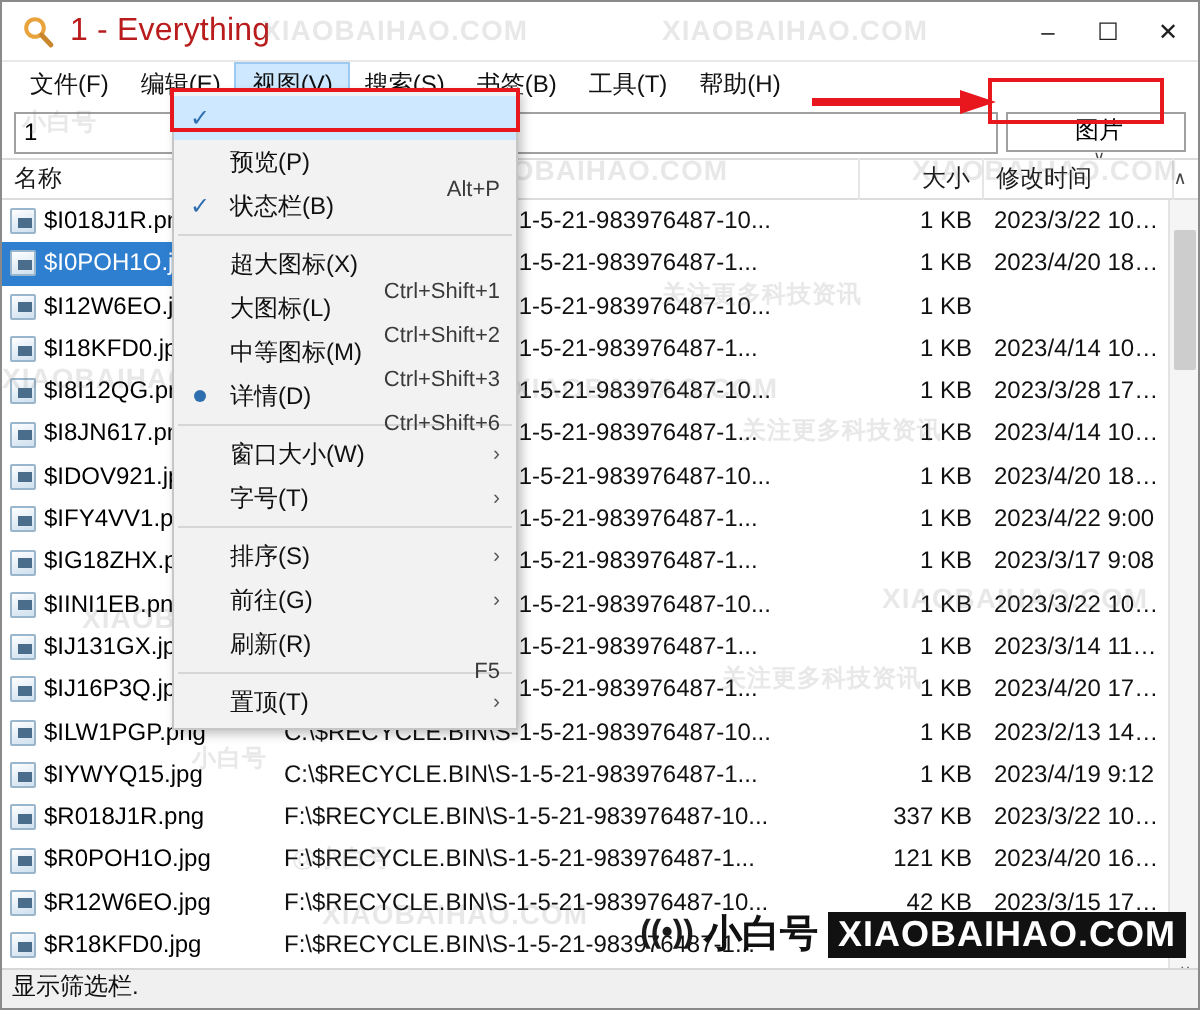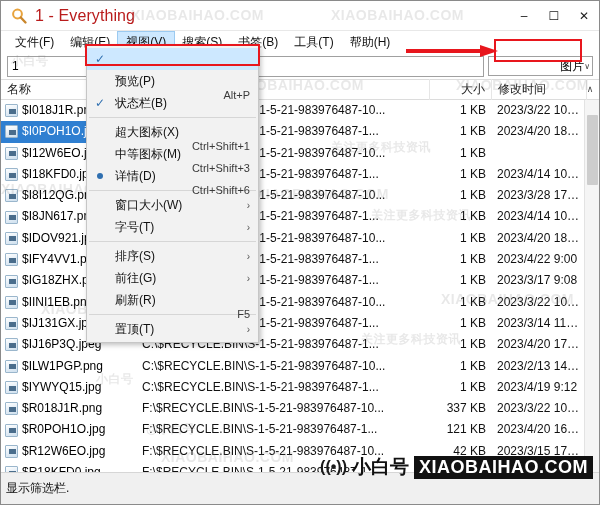--- a/index.html
+++ b/index.html
@@ -192,25 +192,25 @@
     width: 11px; height: 70px;
     background: #cdcdcd;
     border-radius: 1px;
   }
   .sb-arrow.bottom { position: absolute; bottom: 0; left: 0; }
 
   
   .statusbar {
     position: absolute;
     left: 0; bottom: 0;
-    width: 600px; height: 32px;
+    width: 600px; height: 20px;
     background: #f0f0f0;
     border-top: 1px solid #d6d6d6;
     display: flex;
-    align-items: center;
+    align-items: flex-start;
     padding-left: 5px;
     font-size: 12px;
     color: #111;
   }
 
   
   .dropdown {
     position: absolute;
     left: 85px; top: 44px;
     width: 173px;
@@ -299,27 +299,28 @@
     font-size: 19px; color: #111; font-weight: bold;
   }
   .wm-logo .en {
     font-size: 18px; color: #fff;
     background: #111;
     padding: 1px 5px;
     font-weight: bold;
     letter-spacing: .5px;
   }
   .filter-combo {
-    width: 105px; height: 20px;
+    width: 90px; height: 20px;
     border: 1px solid #a0a0a0;
     background: #fff;
     display: flex; align-items: center;
-    justify-content: flex-end;
+    justify-content: space-between;
     padding: 0 2px 0 5px;
     font-size: 12px;
+    flex-direction: column;
   }
   .combo-caret { font-size: 8px; color: #444; }
 </style>
 </head>
 <body>
 
 <div id="app">
 
   <div class="titlebar">
     <div class="title-icon">
@@ -581,20 +582,24 @@
         <div class="dd-item">
           <span class="dd-check">✓</span>
           <span class="dd-label">状态栏(B)</span>
         </div>
         <div class="dd-sep"></div>
         <div class="dd-item">
           <span class="dd-label">超大图标(X)</span>
           <span class="dd-accel">Ctrl+Shift+1</span>
         </div>
         <div class="dd-item">
+          <span class="dd-label">大图标(L)</span>
+          <span class="dd-accel">Ctrl+Shift+2</span>
+        </div>
+        <div class="dd-item">
           <span class="dd-label">中等图标(M)</span>
           <span class="dd-accel">Ctrl+Shift+3</span>
         </div>
         <div class="dd-item">
           <span class="dd-radio"></span>
           <span class="dd-label">详情(D)</span>
           <span class="dd-accel">Ctrl+Shift+6</span>
         </div>
         <div class="dd-sep"></div>
         <div class="dd-item">

